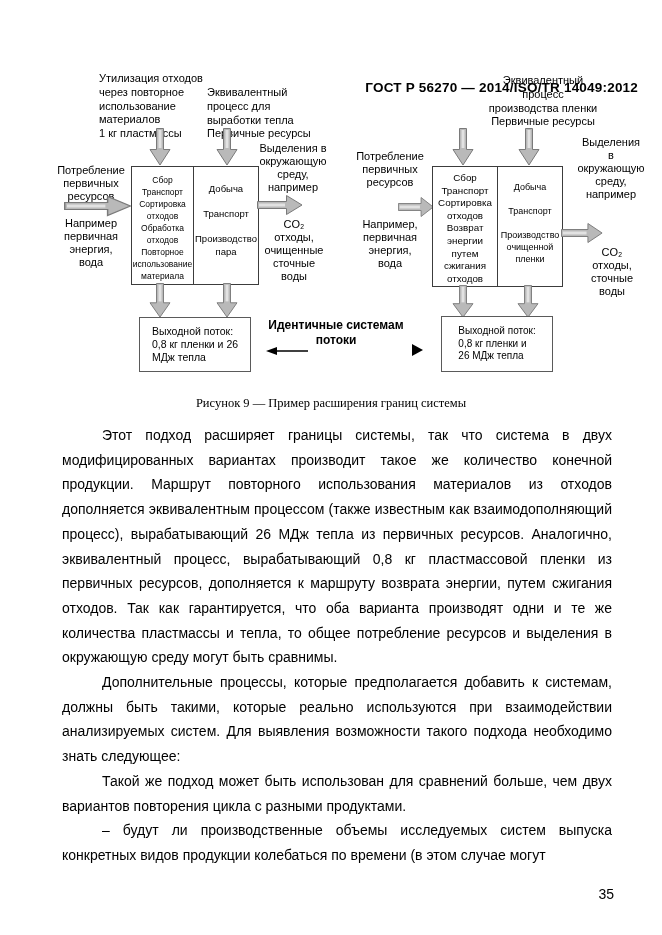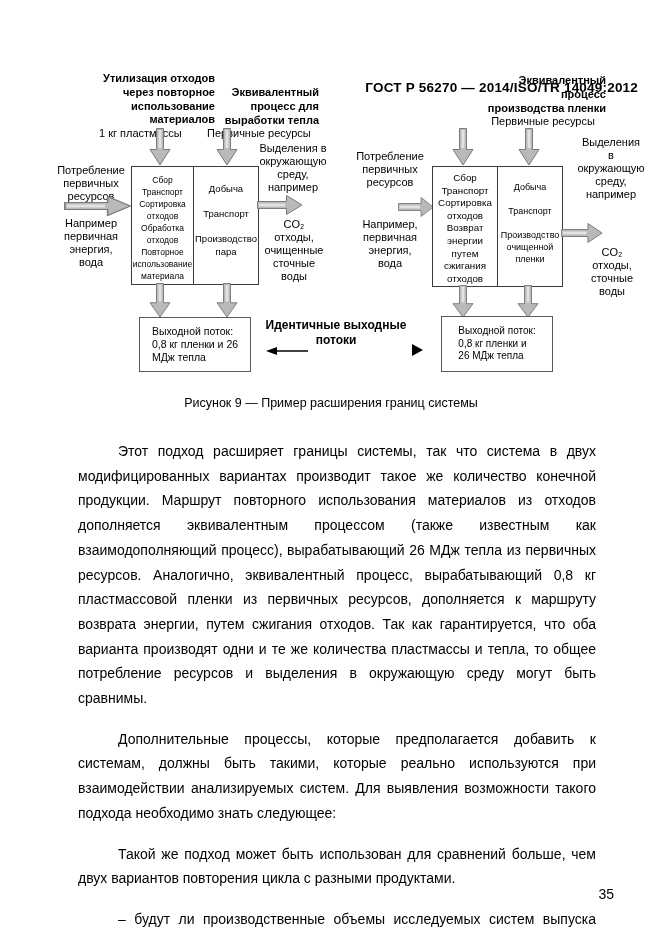--- a/index.html
+++ b/index.html
@@ -3,21 +3,21 @@
 <meta charset="utf-8">
 <style>
   html,body { margin:0; padding:0; background:#888; }
   .page {
     position:relative; width:662px; height:935px; margin:0 auto;
     background:#ffffff; overflow:hidden;
     font-family:"Liberation Sans","DejaVu Sans",sans-serif; color:#000;
   }
   .abs { position:absolute; }
   .pre { white-space:pre-line; }
-  .bold { font-weight:bold;text-align:right; }
+  .bold { font-weight:normal; }
 
   .hdr {
     position:absolute; top:40px; right:24px;
     font-size:13.5px; font-weight:bold; letter-spacing:.2px;margin-top:40px;
   }
 
   
   .fig { position:absolute; left:0; top:60px; width:662px; height:352px; }
 
   .toplabel { font-size:11px; line-height:13.8px; }
@@ -50,28 +50,28 @@
     display:flex; align-items:center; justify-content:center; text-align:left;
   }
   .l-outbox { left:139px; top:257px; width:112px; height:55px; font-size:10.5px; line-height:12.8px; }
   .r-outbox { left:441px; top:256px; width:112px; height:56px; font-size:10px;   line-height:12.6px; }
 
   .identical {
     left:256px; top:258px; width:160px; text-align:center;
     font-size:12px; font-weight:bold; line-height:14.5px;
   }
 
-  .caption { left:0; top:336px; width:662px; text-align:center; font-size:12.5px; }
+  .caption { left:0; top:336px; width:662px; text-align:center; font-size:12.5px;font-family:Liberation Serif, serif; }
 
   
   .bodytext {
     position:absolute; left:62px; top:423px; width:550px;
     font-size:14px; line-height:24.7px; text-align:justify;
   }
-  .bodytext p { margin:16px; text-indent:40px; }
+  .bodytext p { margin:0; text-indent:40px; }
 
   .pagenum { position:absolute; top:886px; right:48px; font-size:14px; }
 </style>
 </head>
 <body>
 
 <div class="page">
 
   <div class="hdr">ГОСТ Р 56270 — 2014/ISO/TR 14049:2012</div>
 
@@ -160,21 +160,21 @@
         <path d="M7.5 0.5 H14.5 V21.5 H21 L11 37 L1 21.5 H7.5 Z" fill="#b9b9b9" stroke="#7a7a7a"></path>
         <rect x="9.5" y="2" width="3" height="18" fill="#e2e2e2"></rect>
       </svg>
 
     <div class="abs outbox l-outbox">
       <span class="pre">Выходной поток:
 0,8 кг пленки и 26
 МДж тепла</span>
     </div>
 
-    <div class="abs identical pre">Идентичные выходные
+    <div class="abs identical pre">Идентичные системам
 потоки</div>
     <svg class="abs" style="left:266px;top:286px" width="42" height="10" viewBox="0 0 42 10">
         <line x1="9" y1="5" x2="42" y2="5" stroke="#000" stroke-width="1.3"></line>
         <path d="M11 1 L0 5 L11 9 Z" fill="#000"></path>
       </svg>
     <svg class="abs" style="left:412px;top:284px" width="11" height="12" viewBox="0 0 11 12">
         <path d="M0 0 L11 6 L0 12 Z" fill="#000"></path>
       </svg>
 
     <div class="abs toplabel r-equiv">

